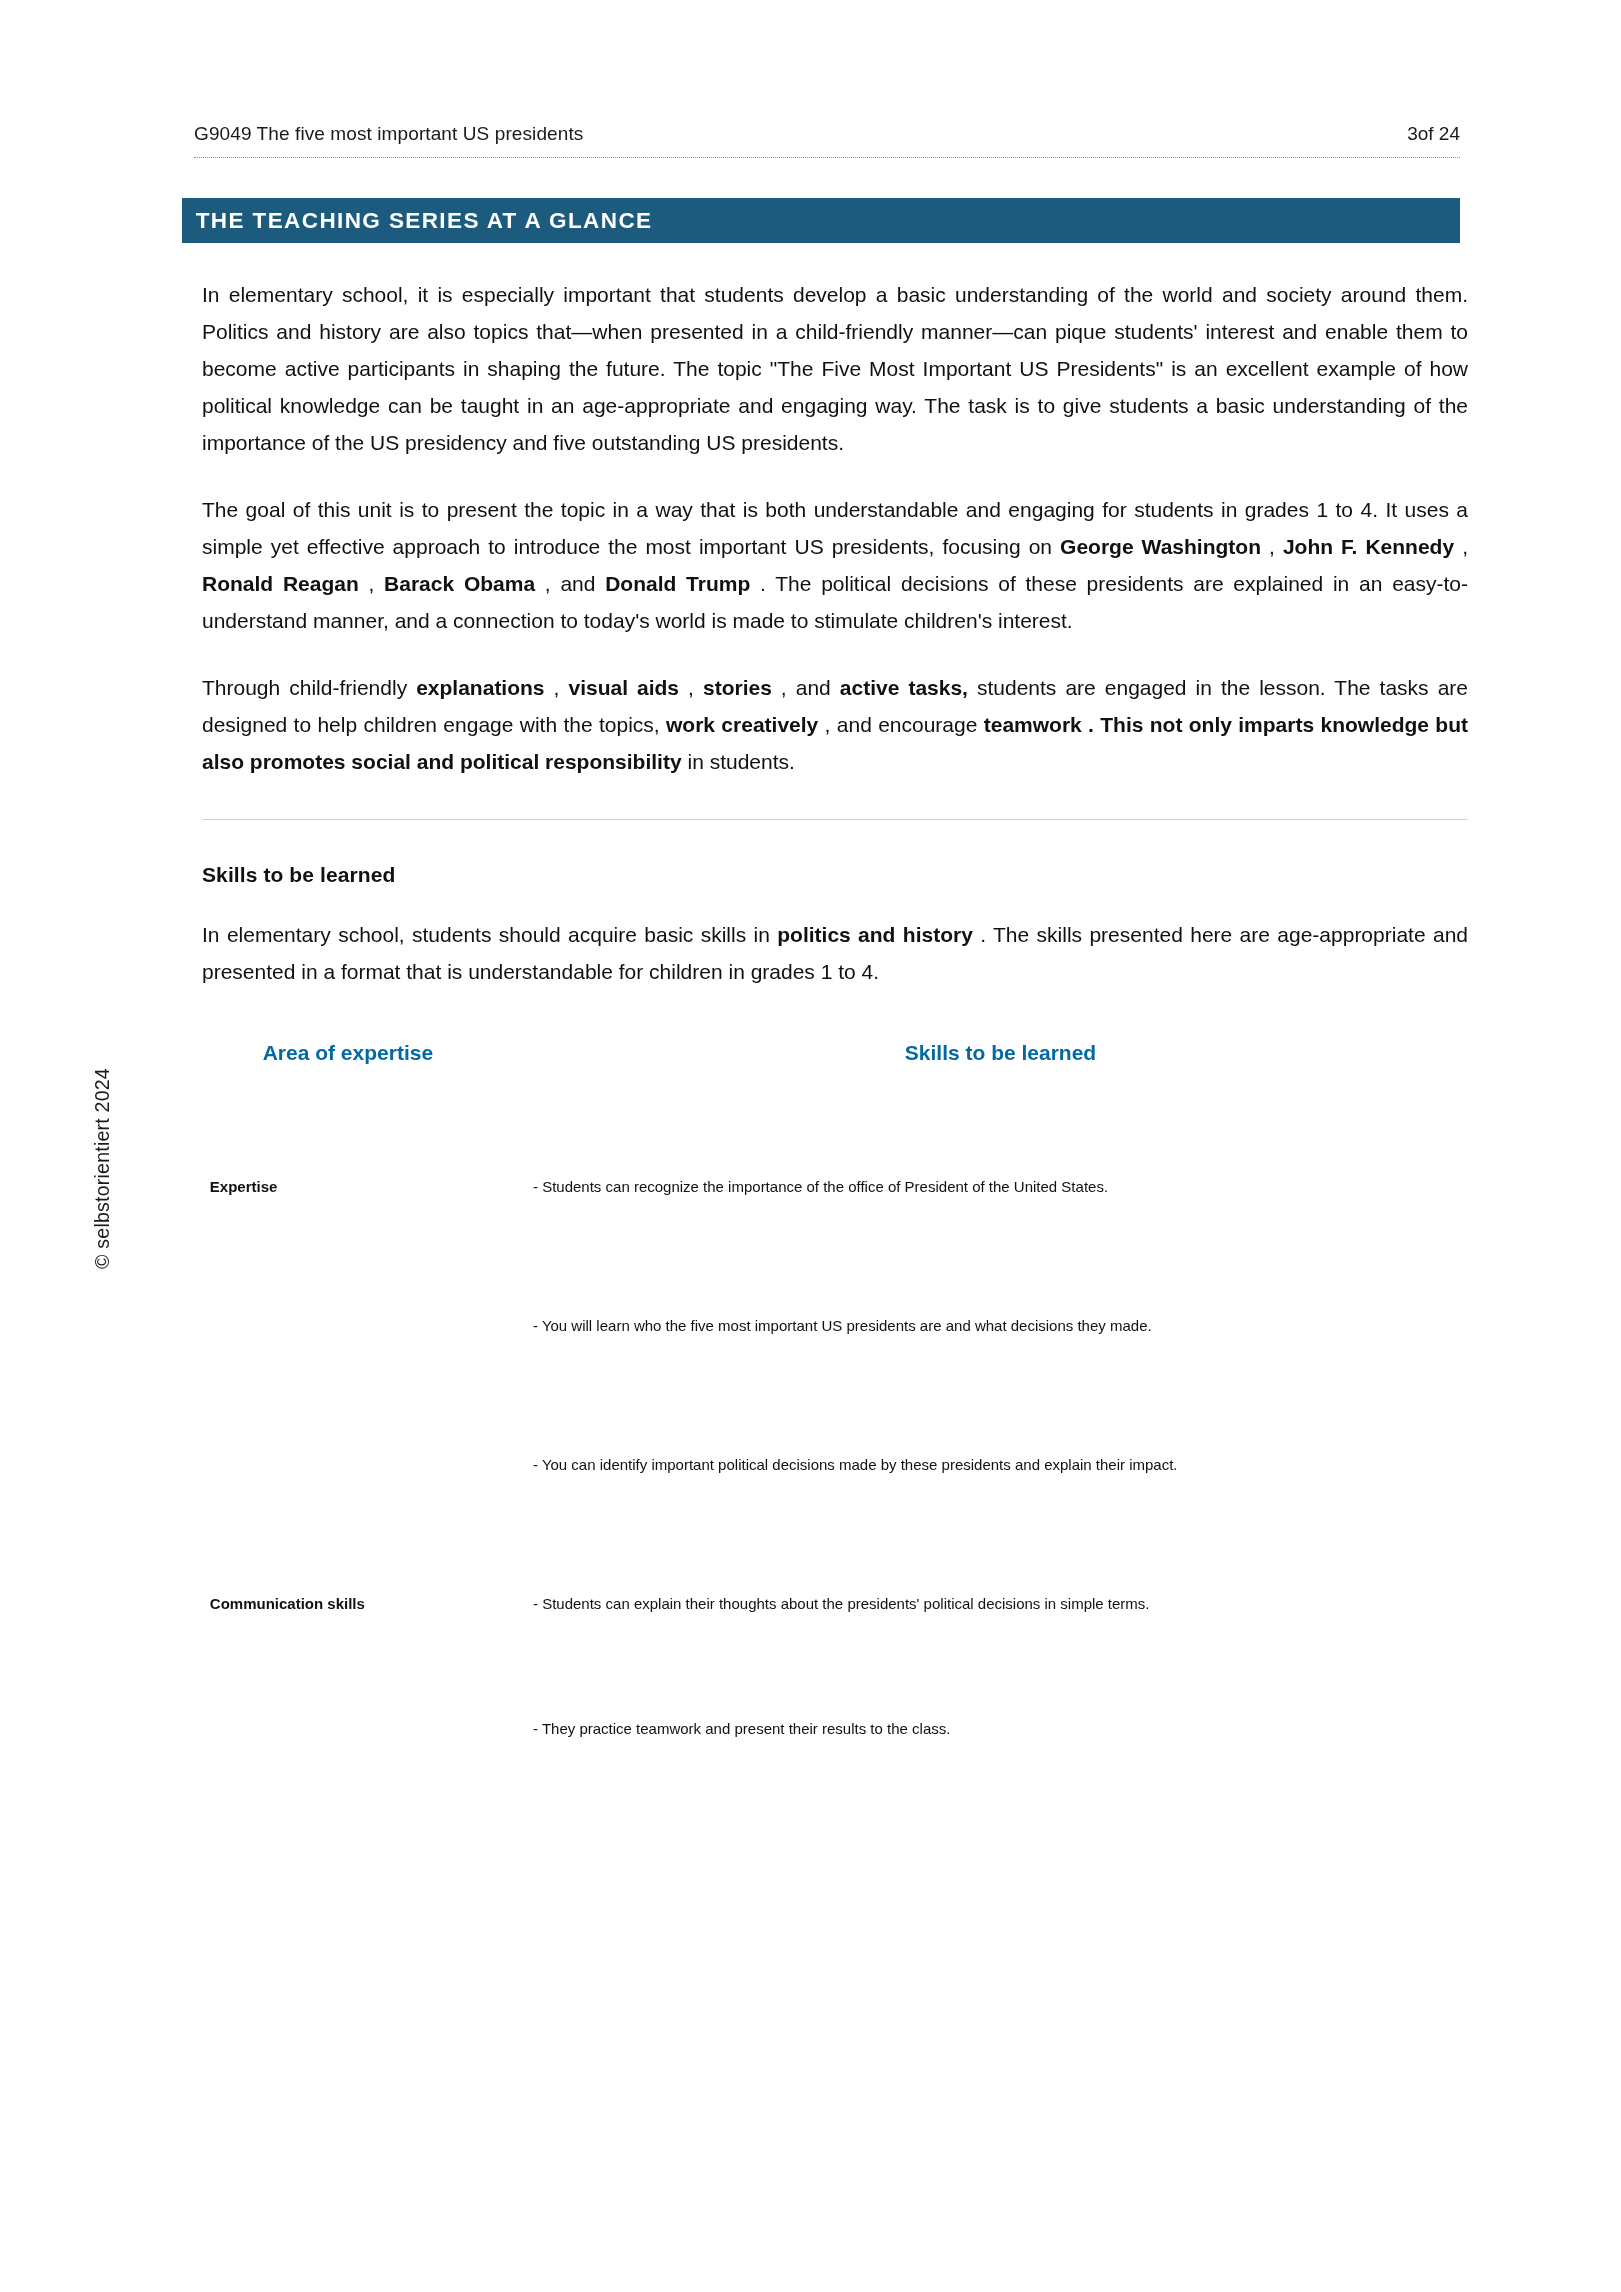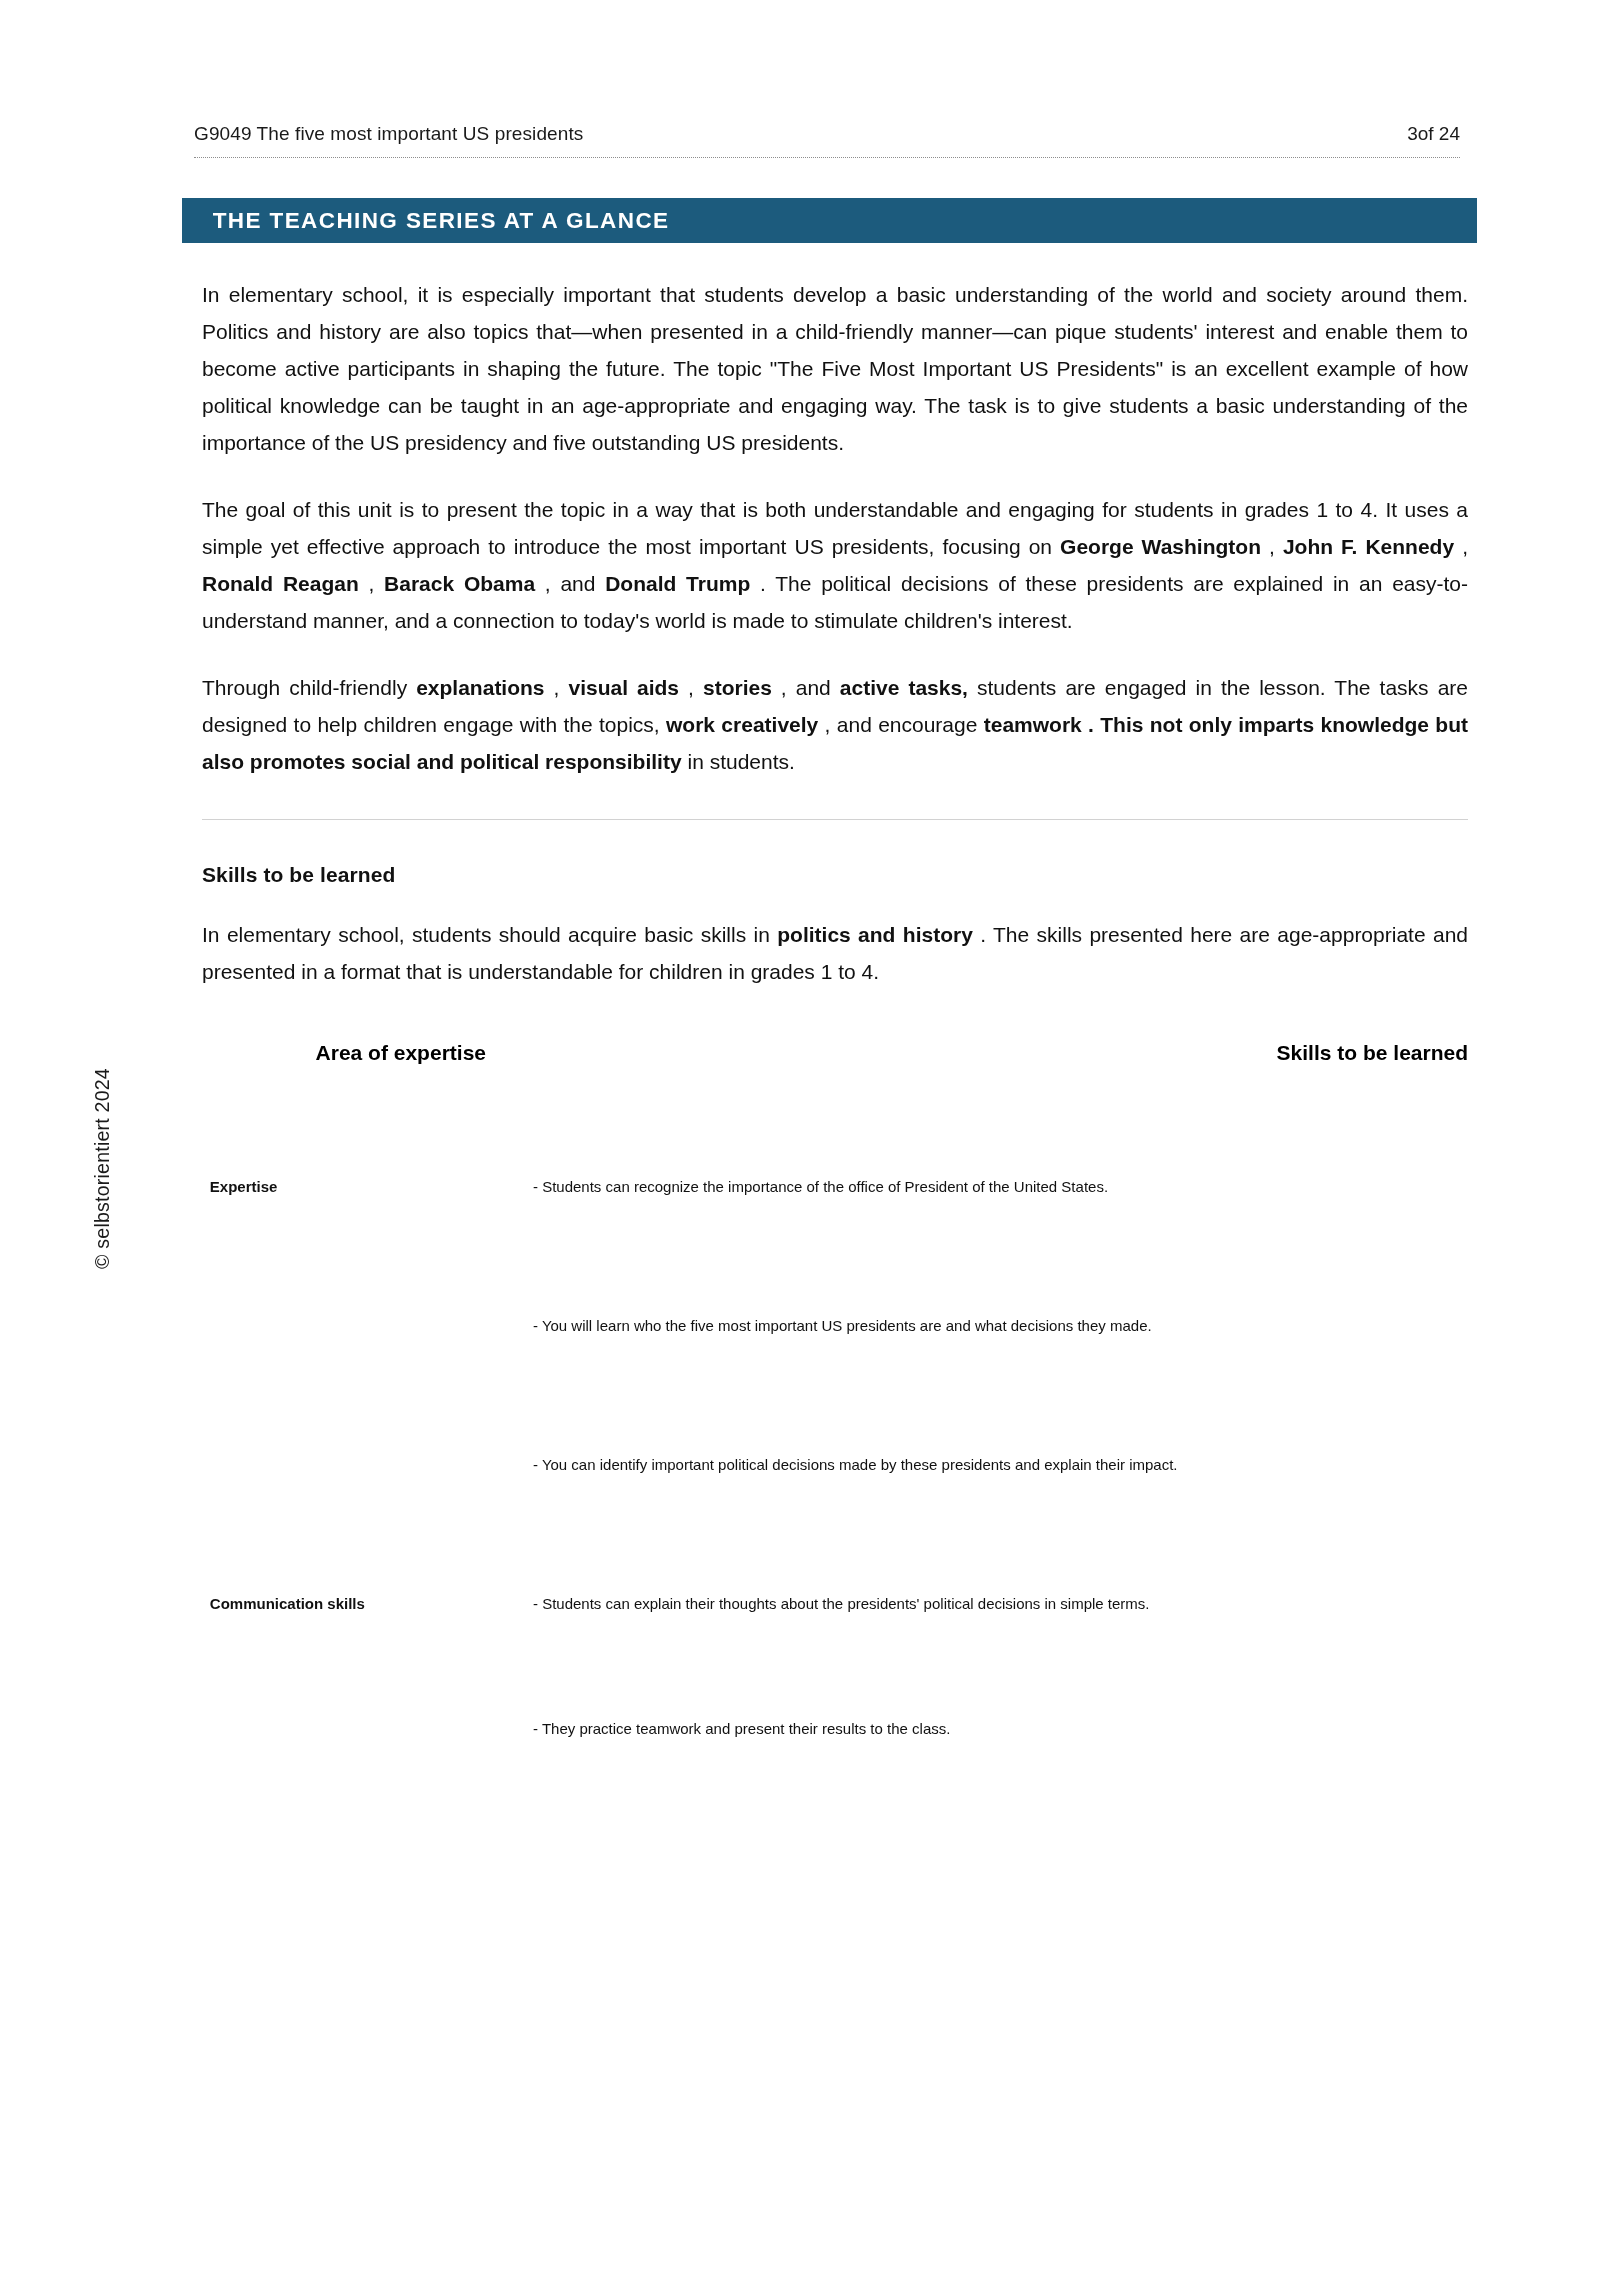--- a/index.html
+++ b/index.html
@@ -55,21 +55,20 @@
   
   .banner {
     position: absolute;
     left: 182px;
     top: 198px;
     width: 1278px;
     height: 45px;
     background: #1c5b7d;
     display: flex;
     align-items: center;
-    padding-left: 17px;
   }
   .banner-title {
     color: #ffffff;
     font-size: 22.5px;
     font-weight: bold;
     letter-spacing: 1.4px;
     padding-left: 13.7px;
   }
 
   
@@ -126,25 +125,25 @@
   table.skills-table {
     margin-top: 51px;
     width: 1266px;
     border-collapse: collapse;
     table-layout: fixed;
   }
   table.skills-table col.col-area  { width: 284px; }
   table.skills-table col.col-skill { width: 982px; }
 
   table.skills-table th {
-    text-align: right;
+    text-align: center;
     vertical-align: top;
     font-size: 21px;
     font-weight: bold;
-    color: #000000;
+    color: #0369a1;
     padding: 0 0 0 0;
     height: 76px;
   }
   table.skills-table th.th-area  { padding-left: 7.8px; }
   table.skills-table th.th-skill { padding-left: 47px; }
 
   table.skills-table td {
     vertical-align: middle;
     font-size: 15px;
     line-height: 37px;

